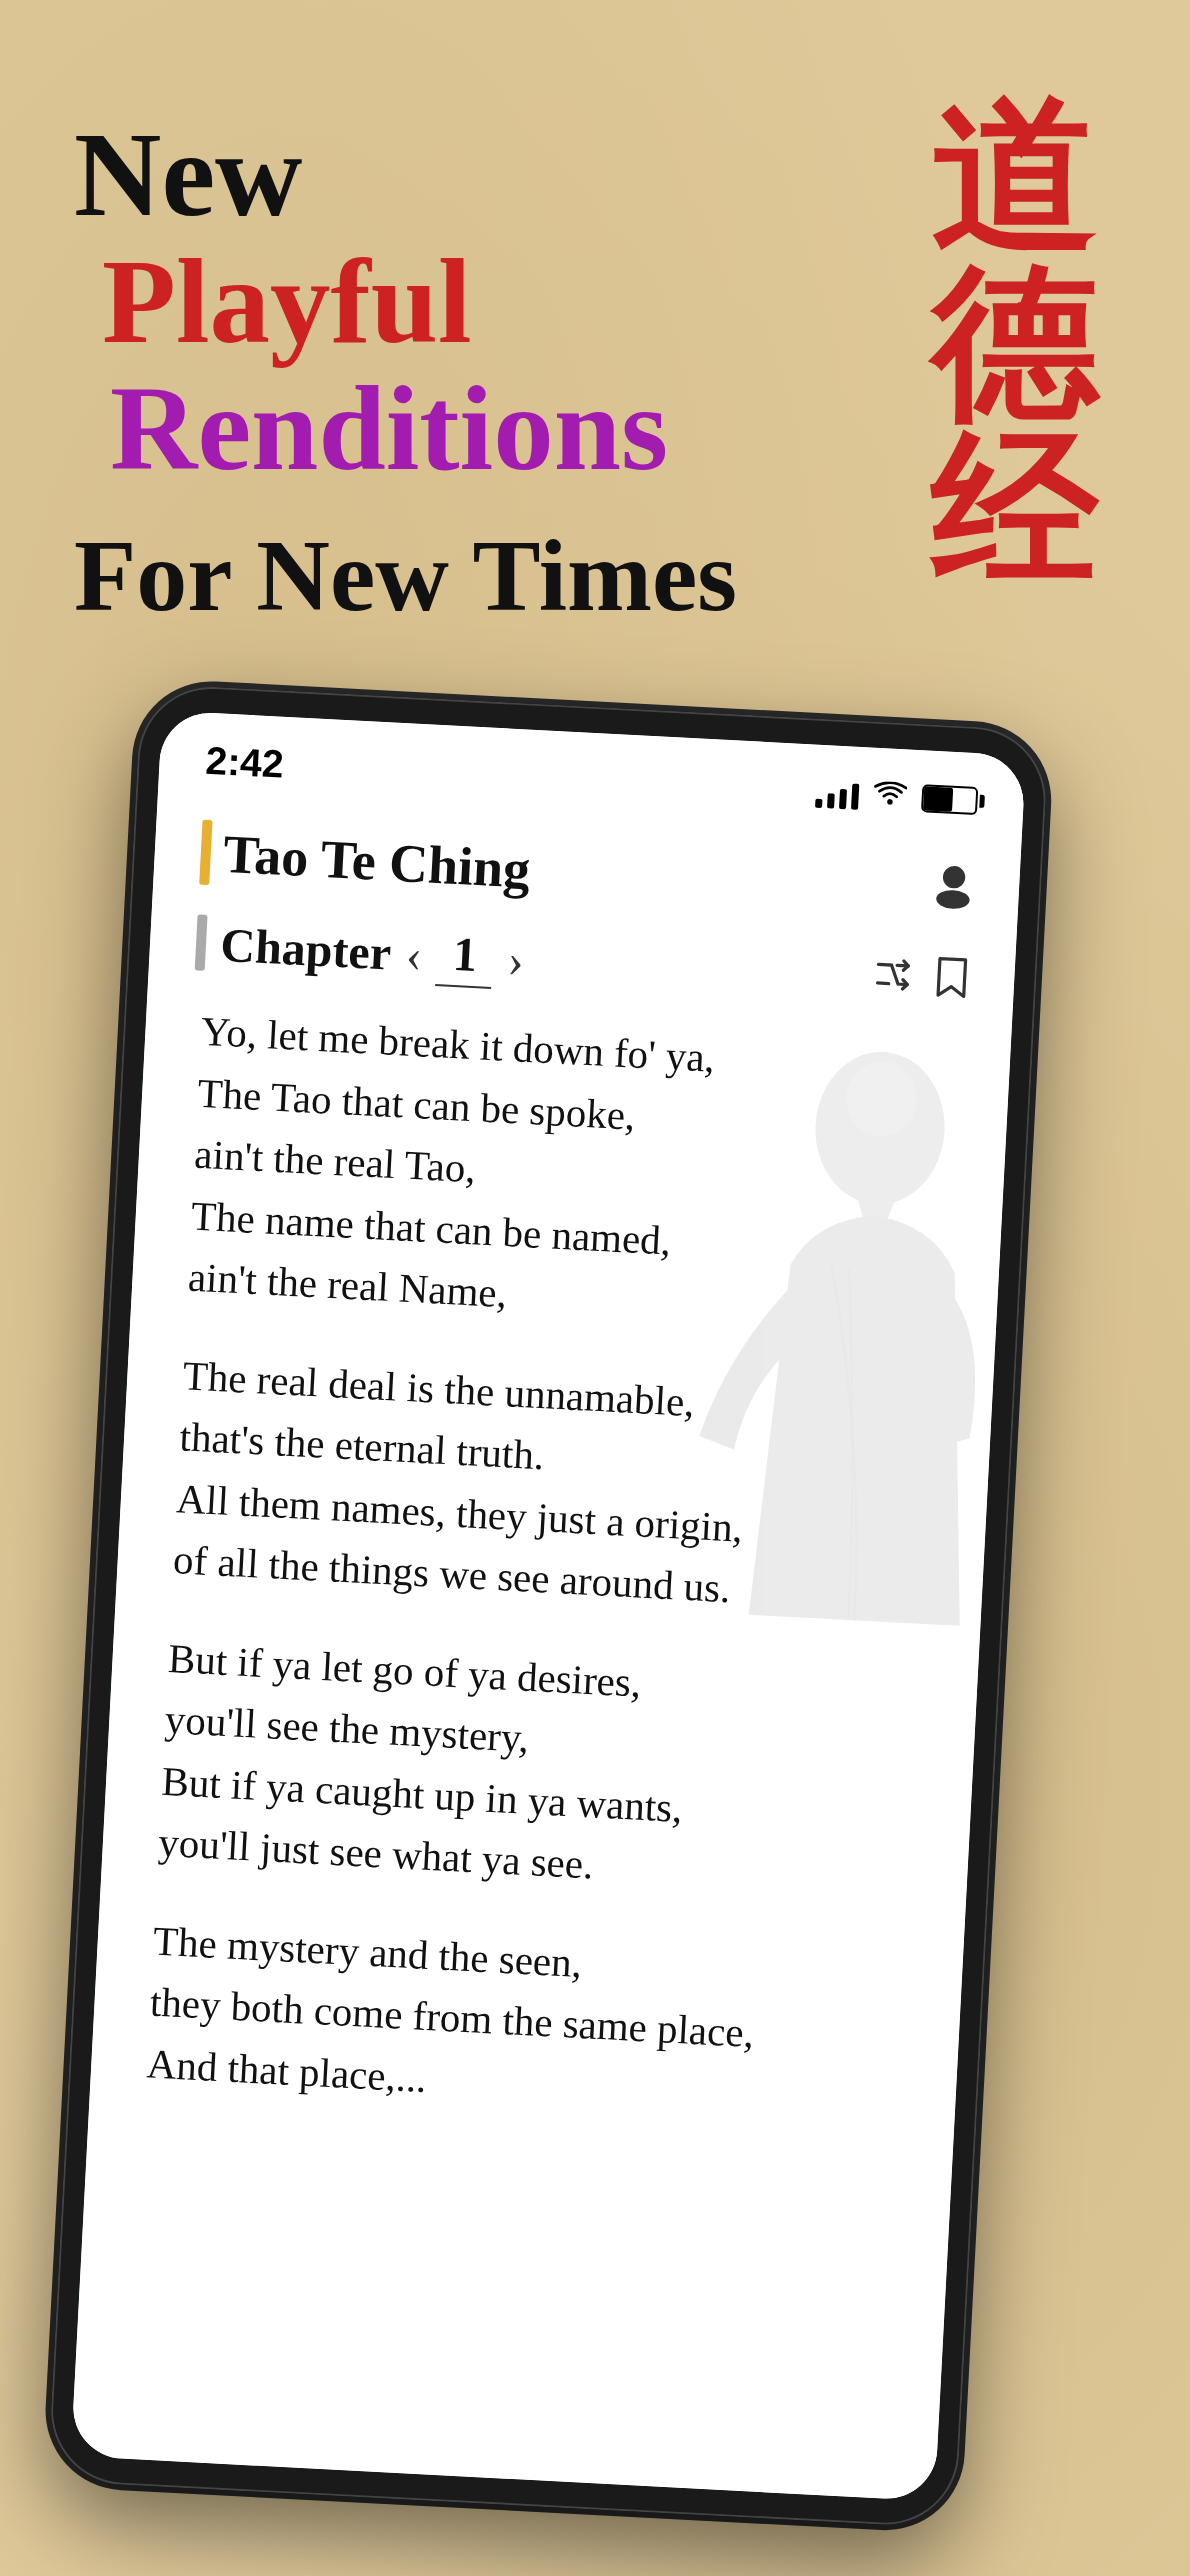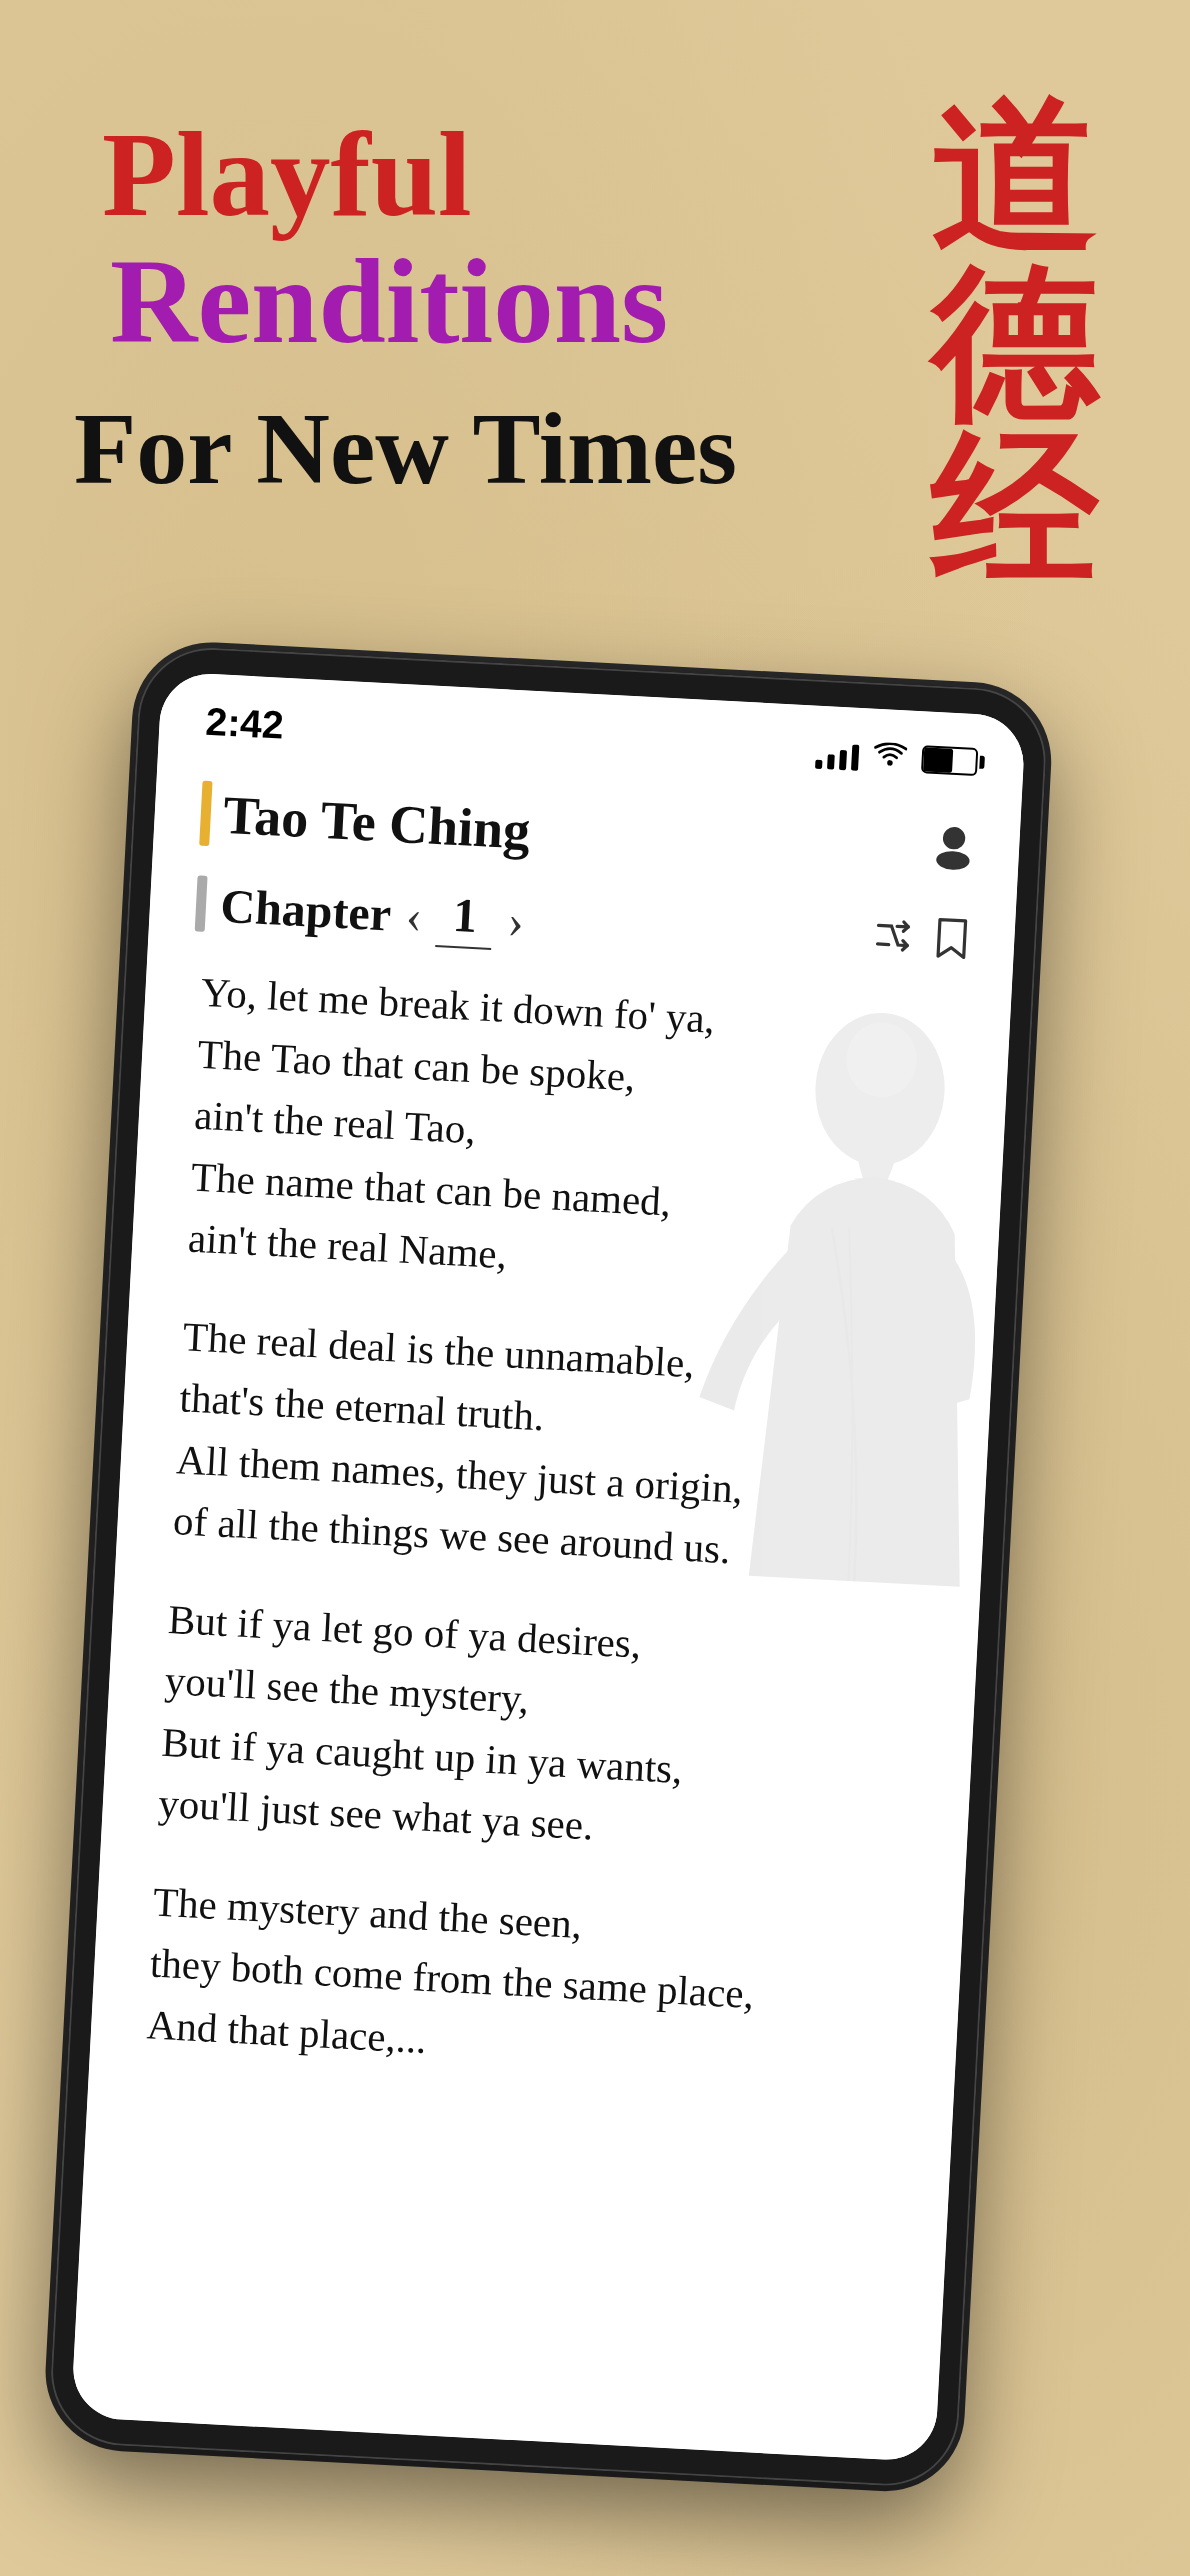--- a/index.html
+++ b/index.html
@@ -323,20 +323,21 @@
   </style>
 </head>
 <body>
 
 <div class="bg-parchment"></div>
 
 <div class="page-content">
 
   <div class="hero-section">
     <div class="headline">
+      <div class="headline-new">New</div>
       <div class="headline-playful">Playful</div>
       <div class="headline-renditions">Renditions</div>
       <div class="headline-for-new-times">For New Times</div>
     </div>
     <div class="chinese-chars">
       <div class="chinese-char">道</div>
       <div class="chinese-char">德</div>
       <div class="chinese-char">经</div>
     </div>
   </div>

